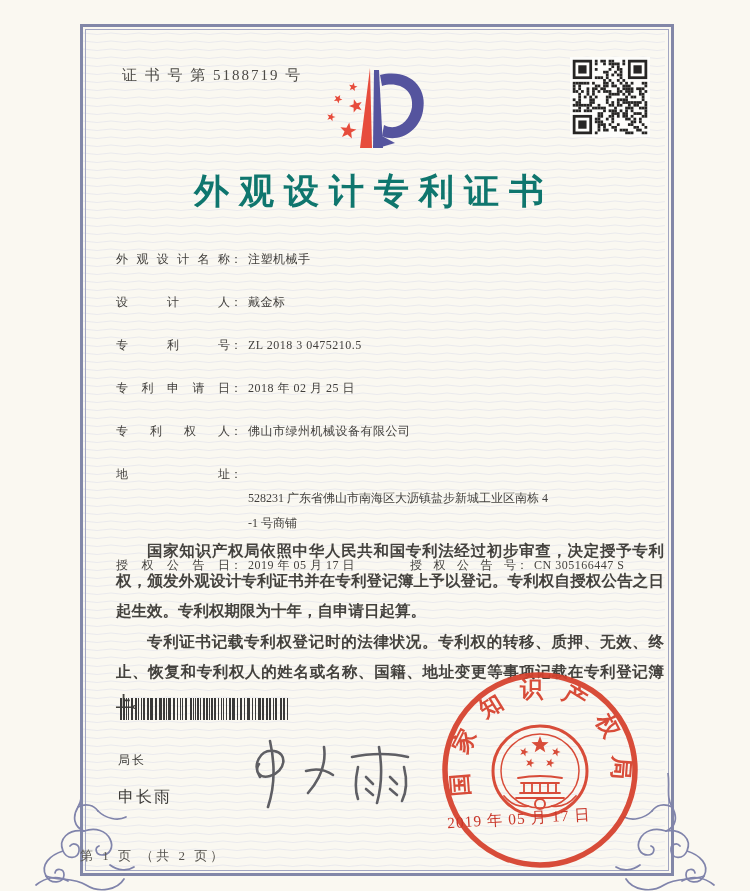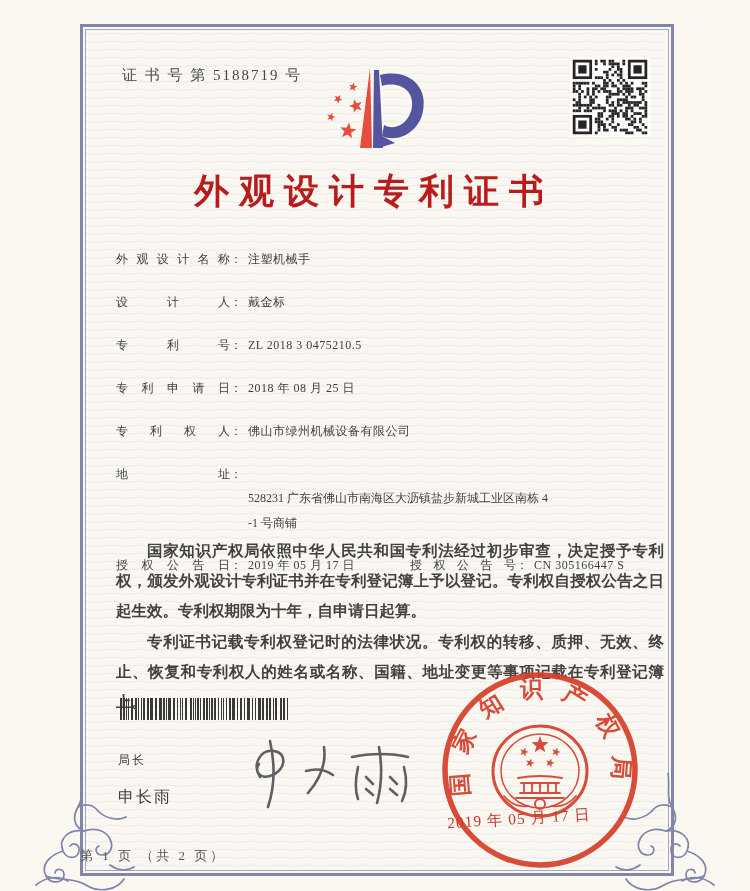--- a/index.html
+++ b/index.html
@@ -16,21 +16,21 @@
     border:3px solid #8287a8;
   }
   .frame-inner{position:absolute;inset:2px;border:1px solid #a2a6c2;}
   .waves{position:absolute;left:83px;top:27px;width:582px;height:840px;pointer-events:none;}
   
   .cert-no{position:absolute;left:98px;top:66px;font-size:15px;letter-spacing:2px;color:#4c4a46;margin-left:24px;}
   .logo{position:absolute;left:320px;top:58px;width:128px;height:102px;}
   .qr{position:absolute;left:570px;top:57px;width:80px;height:80px;}
   .title{
     position:absolute;left:80px;top:168px;width:588px;text-align:center;
-    font-size:35px;font-weight:600;letter-spacing:10px;color:#b91c1c;
+    font-size:35px;font-weight:600;letter-spacing:10px;color:#0f766e;
   }
   
   .fields{position:absolute;left:116px;top:246px;width:552px;font-size:12px;}
   .frow{margin-bottom:16px;line-height:27px;white-space:nowrap;}
   .flabel{display:inline-block;width:114px;text-align:justify;text-align-last:justify;vertical-align:top;}
   .fcolon{display:inline-block;margin-right:6px;vertical-align:top;}
   .fvalue{display:inline-block;letter-spacing:0.5px;vertical-align:top;}
   .addr-lines{display:inline-block;vertical-align:top;margin-top:25px;}
   .addr-lines div{line-height:25px;}
   .grant-row .pair2{display:inline-block;margin-left:52px;}
@@ -474,21 +474,21 @@
     <div class="frow">
       <span class="flabel">外观设计名称</span><span class="fcolon">：</span><span class="fvalue">注塑机械手</span>
     </div>
     <div class="frow">
       <span class="flabel">设计人</span><span class="fcolon">：</span><span class="fvalue">戴金标</span>
     </div>
     <div class="frow">
       <span class="flabel">专利号</span><span class="fcolon">：</span><span class="fvalue">ZL 2018 3 0475210.5</span>
     </div>
     <div class="frow">
-      <span class="flabel">专利申请日</span><span class="fcolon">：</span><span class="fvalue">2018 年 08 月 25 日</span>
+      <span class="flabel">专利申请日</span><span class="fcolon">：</span><span class="fvalue">2018 年 02 月 25 日</span>
     </div>
     <div class="frow">
       <span class="flabel">专利权人</span><span class="fcolon">：</span><span class="fvalue">佛山市绿州机械设备有限公司</span>
     </div>
     <div class="frow">
       <span class="flabel">地址</span><span class="fcolon">：</span><span class="addr-lines"><div>528231 广东省佛山市南海区大沥镇盐步新城工业区南栋 4</div><div>-1 号商铺</div></span>
     </div>
     <div class="frow grant-row">
       <span class="flabel">授权公告日</span><span class="fcolon">：</span><span class="fvalue">2019 年 05 月 17 日</span>
       <span class="pair2"><span class="flabel small">授权公告号</span><span class="fcolon">：</span><span class="fvalue">CN 305166447 S</span></span>

